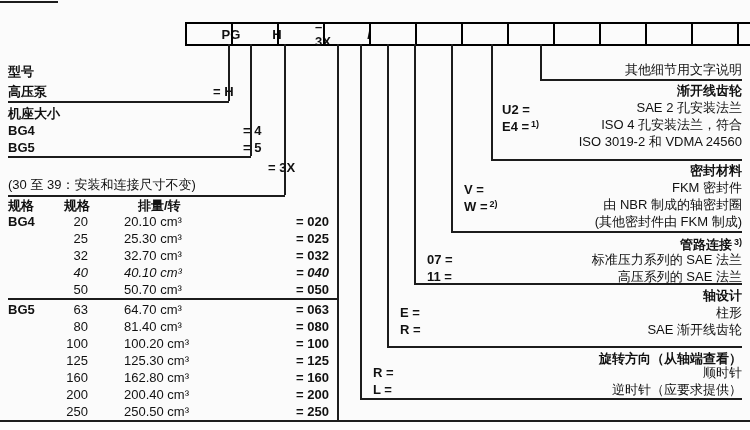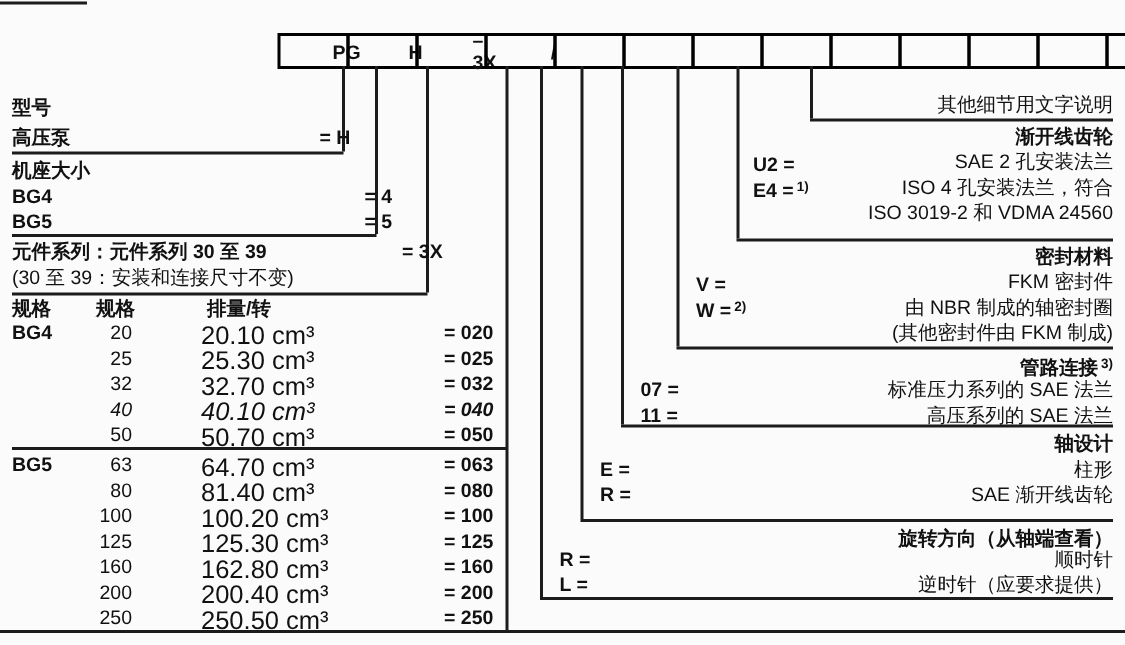--- a/index.html
+++ b/index.html
@@ -12,21 +12,21 @@
   .hline{position:absolute;height:1.5px;background:#1c1c1c;}
   .code-row{position:absolute;left:185px;top:22px;display:flex;}
   .cell{box-sizing:border-box;height:24px;border:2px solid #000;margin-left:-2px;
         display:flex;align-items:center;justify-content:center;
         font-size:13px;font-weight:bold;background:transparent;padding-left:44px;}
   .cell:first-child{margin-left:0;}
   .fn{font-size:9px;vertical-align:4px;margin-left:2px;}
   .trow{position:absolute;left:0;width:350px;height:16px;}
   .trow .c-group{position:absolute;left:8px;font-weight:bold;white-space:nowrap;font-size:13px;}
   .trow .c-size{position:absolute;left:52px;width:36px;text-align:right;white-space:nowrap;font-size:13px;}
-  .trow .c-disp{position:absolute;left:134px;white-space:nowrap;font-size:17px;}
+  .trow .c-disp{position:absolute;left:124px;white-space:nowrap;font-size:13px;}
   .trow .c-code{position:absolute;left:296px;font-weight:bold;white-space:nowrap;font-size:13px;}
 </style>
 </head>
 <body>
 
 <div class="page">
 
   <div class="hline" style="left:0;top:1px;width:58px;"></div>
   <div class="hline" style="left:0;top:420px;width:750px;"></div>
 
@@ -71,21 +71,20 @@
   <div class="t bold" style="left:8px;top:64px;">型号</div>
   <div class="t" style="left:8px;top:84px;font-weight:bold;">高压泵</div>
   <div class="t bold" style="left:213px;top:84px;">= H</div>
 
   <div class="t bold" style="left:8px;top:106px;">机座大小</div>
   <div class="t bold" style="left:8px;top:123px;">BG4</div>
   <div class="t bold" style="left:243px;top:123px;">= 4</div>
   <div class="t bold" style="left:8px;top:140px;">BG5</div>
   <div class="t bold" style="left:243px;top:140px;">= 5</div>
 
-  <div class="t bold" style="left:8px;top:160px;">元件系列：元件系列 30 至 39</div>
   <div class="t bold" style="left:268px;top:160px;">= 3X</div>
   <div class="t" style="left:8px;top:177px;">(30 至 39：安装和连接尺寸不变)</div>
 
   <div class="t bold" style="left:8px;top:198px;">规格</div>
   <div class="t bold" style="left:64px;top:198px;">规格</div>
   <div class="t bold" style="left:138px;top:198px;">排量/转</div>
 
   <div class="trow" style="top:214px;">
     <span class="c-group">BG4</span>
     <span class="c-size">20</span>

